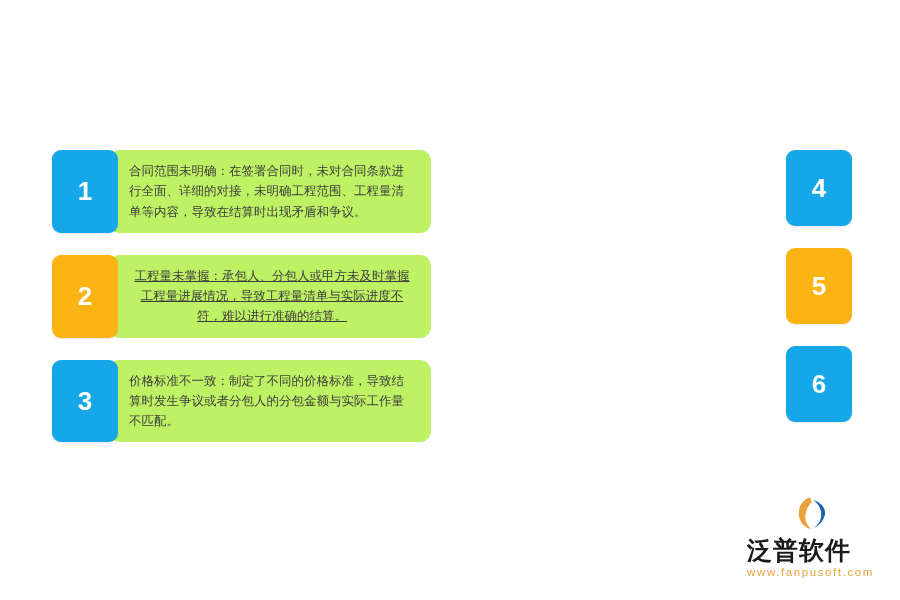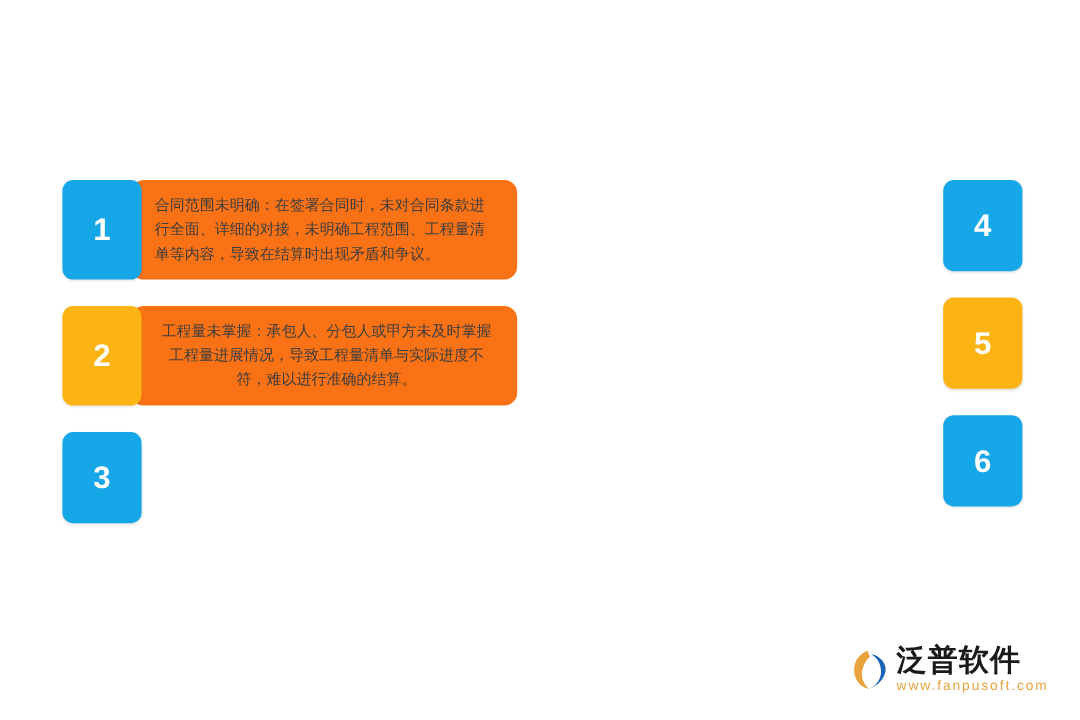--- a/index.html
+++ b/index.html
@@ -63,48 +63,48 @@
     font-weight: bold;
     line-height: 1;
     flex: 0 0 auto;
     position: relative;
     z-index: 3;
     box-shadow: 0 1px 2px rgba(0,0,0,0.10);
   }
 
   .textbox {
     flex: 1 1 auto;
-    background: #f97316;
+    background: #bef264;
     border-radius: 11px;
     color: #3d3d3d;
     font-size: 12.5px;
     line-height: 1.62;
     padding: 11px 16px 11px 20px;
     margin-left: -9px;
     display: flex;
     align-items: center;
     box-sizing: border-box;
     z-index: 1;
   }
   .item.right .textbox {
     margin-left: 0;
     margin-right: -9px;
     padding: 11px 20px 11px 16px;
     text-align: center;
   }
 
   .t-left { text-align: left; }
-  .t-center { text-align: center; }
+  .t-center { text-align: center; text-decoration: underline; }
 
   .logo {
     position: absolute;
     right: 26px;
     bottom: 22px;
     display: flex;
-    flex-direction: row;
+    flex-direction: column;
     align-items: center;
     gap: 8px;
   }
   .logo-mark {
     width: 30px;
     height: 34px;
     position: relative;
     flex: 0 0 auto;
   }
   .logo-text {
@@ -140,20 +140,21 @@
         <div class="textbox t-left">合同范围未明确：在签署合同时，未对合同条款进行全面、详细的对接，未明确工程范围、工程量清单等内容，导致在结算时出现矛盾和争议。</div>
       </div>
 
       <div class="item">
         <div class="badge" style="background: rgb(252, 180, 20);">2</div>
         <div class="textbox t-center">工程量未掌握：承包人、分包人或甲方未及时掌握工程量进展情况，导致工程量清单与实际进度不符，难以进行准确的结算。</div>
       </div>
 
       <div class="item">
         <div class="badge" style="background: rgb(22, 167, 232);">3</div>
+        <div class="textbox t-left">价格标准不一致：制定了不同的价格标准，导致结算时发生争议或者分包人的分包金额与实际工作量不匹配。</div>
       </div>
 
     </div>
 
     <div class="col">
 
       <div class="item right">
         <div class="badge" style="background: rgb(22, 167, 232);">4</div>
       </div>
 

